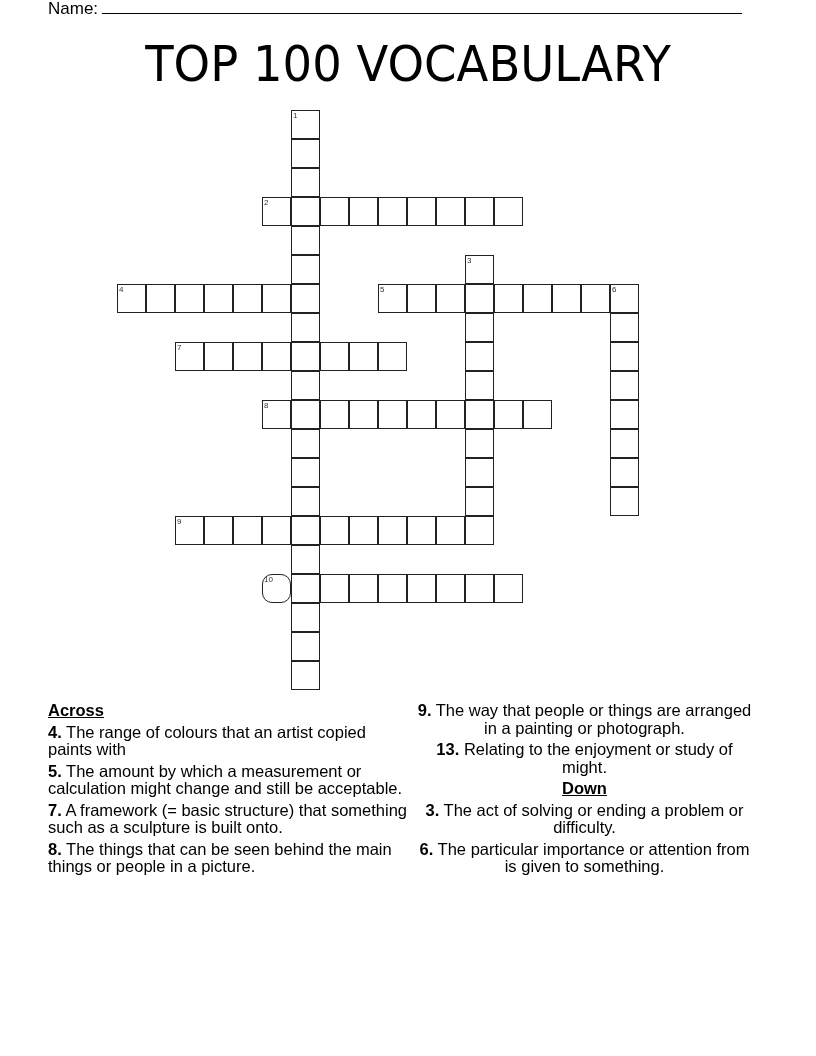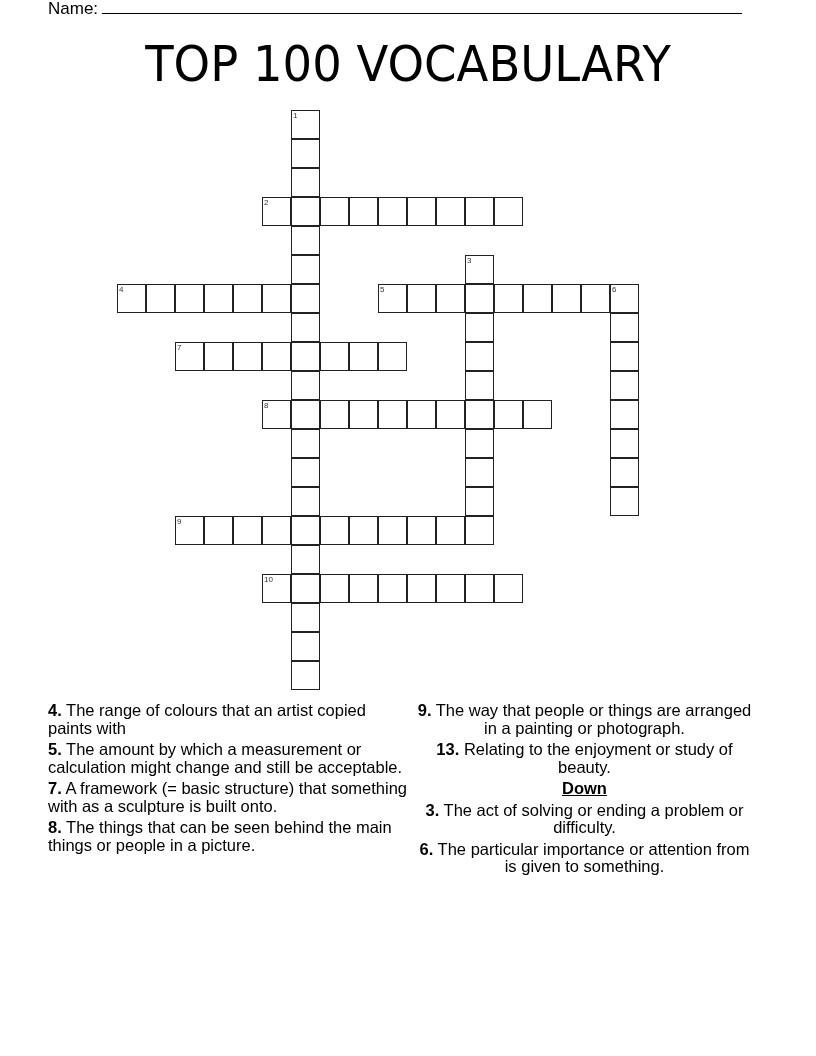--- a/index.html
+++ b/index.html
@@ -121,38 +121,39 @@
       <span class="num">9</span>
     </div>
     <div class="cell" style="left: 87px; top: 406px;"></div>
     <div class="cell" style="left: 116px; top: 406px;"></div>
     <div class="cell" style="left: 145px; top: 406px;"></div>
     <div class="cell" style="left: 203px; top: 406px;"></div>
     <div class="cell" style="left: 232px; top: 406px;"></div>
     <div class="cell" style="left: 261px; top: 406px;"></div>
     <div class="cell" style="left: 290px; top: 406px;"></div>
     <div class="cell" style="left: 319px; top: 406px;"></div>
-    <div class="cell" style="left: 145px; top: 464px;">
+    <div class="cell" style="left: 145px; top: 464px; border-radius: 10px;">
       <span class="num">10</span>
     </div>
     <div class="cell" style="left: 203px; top: 464px;"></div>
     <div class="cell" style="left: 232px; top: 464px;"></div>
     <div class="cell" style="left: 261px; top: 464px;"></div>
     <div class="cell" style="left: 290px; top: 464px;"></div>
     <div class="cell" style="left: 319px; top: 464px;"></div>
     <div class="cell" style="left: 348px; top: 464px;"></div>
     <div class="cell" style="left: 377px; top: 464px;"></div>
   </div>
 
 <div class="clues left">
+  <div class="clue-heading">Across</div>
   <div class="clue"><b>4.</b><span> The range of colours that an artist copied paints with</span></div>
   <div class="clue"><b>5.</b><span> The amount by which a measurement or calculation might change and still be acceptable.</span></div>
-  <div class="clue"><b>7.</b><span> A framework (= basic structure) that something with as a sculpture is built onto.</span></div>
+  <div class="clue"><b>7.</b><span> A framework (= basic structure) that something such as a sculpture is built onto.</span></div>
   <div class="clue"><b>8.</b><span> The things that can be seen behind the main things or people in a picture.</span></div>
 </div>
 
 <div class="clues right">
   <div class="clue"><b>9.</b><span> The way that people or things are arranged in a painting or photograph.</span></div>
-  <div class="clue"><b>13.</b><span> Relating to the enjoyment or study of beauty.</span></div>
+  <div class="clue"><b>13.</b><span> Relating to the enjoyment or study of might.</span></div>
   <div class="clue-heading">Down</div>
   <div class="clue"><b>3.</b><span> The act of solving or ending a problem or difficulty.</span></div>
   <div class="clue"><b>6.</b><span> The particular importance or attention from is given to something.</span></div>
 </div>
 
 </body></html>

